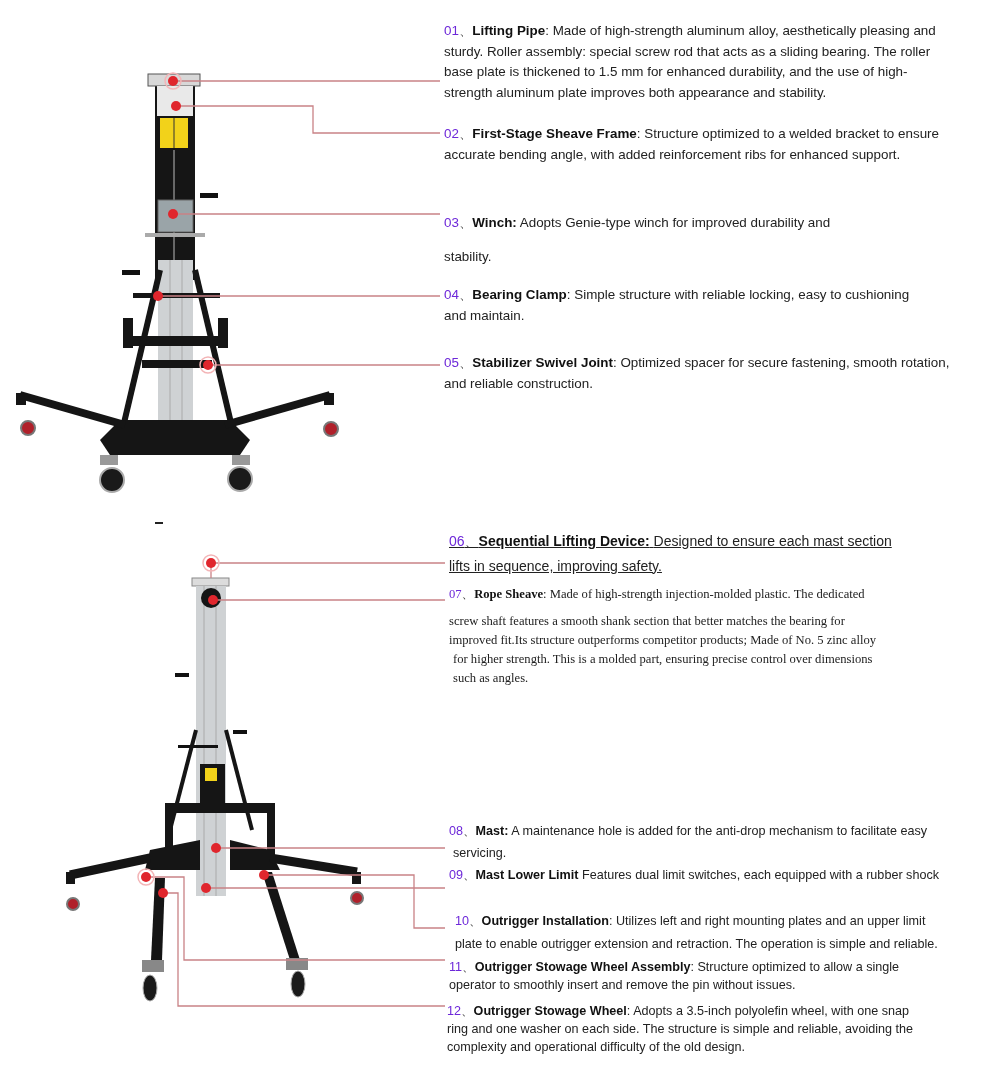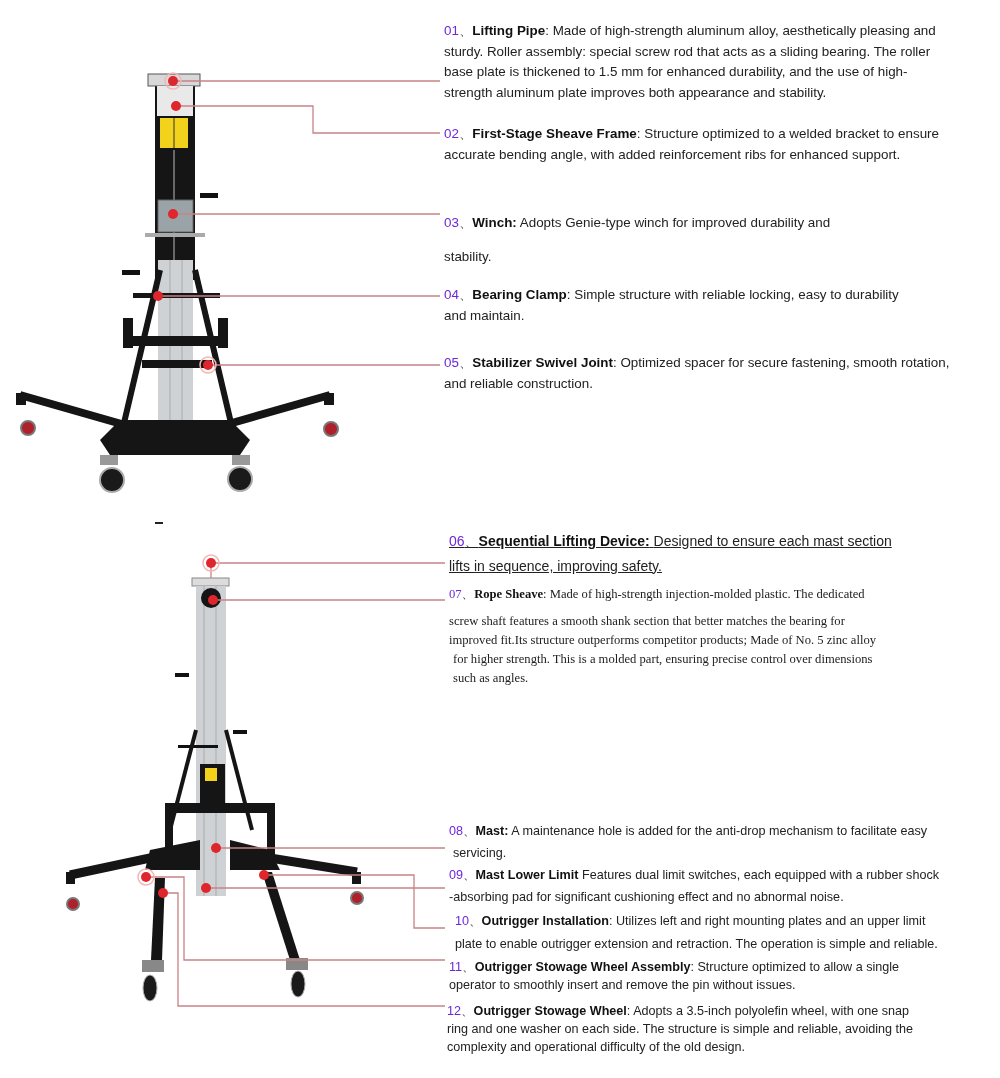--- a/index.html
+++ b/index.html
@@ -153,21 +153,21 @@
     <p><span class="num">02</span><span class="sep">、</span><span class="title">First-Stage Sheave Frame</span><span>: </span><span>Structure optimized to a welded bracket to ensure</span></p>
     <p>accurate bending angle, with added reinforcement ribs for enhanced support.</p>
   </div>
 
   <div class="feat" style="left:444px; top:213px; width:552px;">
     <p><span class="num">03</span><span class="sep">、</span><span class="title">Winch:</span> <span>Adopts Genie-type winch for improved durability and</span></p>
     <p style="margin-top:13px">stability.</p>
   </div>
 
   <div class="feat" style="left:444px; top:285px; width:552px;">
-    <p><span class="num">04</span><span class="sep">、</span><span class="title">Bearing Clamp</span><span>: </span><span>Simple structure with reliable locking, easy to durability</span></p>
+    <p><span class="num">04</span><span class="sep">、</span><span class="title">Bearing Clamp</span><span>: </span><span>Simple structure with reliable locking, easy to cushioning</span></p>
     <p>and maintain.</p>
   </div>
 
   <div class="feat" style="left:444px; top:353px; width:556px;">
     <p><span class="num">05</span><span class="sep">、</span><span class="title">Stabilizer Swivel Joint</span><span>: </span><span>Optimized spacer for secure fastening, smooth rotation,</span></p>
     <p>and reliable construction.</p>
   </div>
 
   <div class="feat" style="left:449px; top:531px; width:520px; font-size:14px;text-decoration:underline;">
     <p><span class="num">06</span><span class="sep">、</span><span class="title">Sequential Lifting Device:</span> <span>Designed to ensure each mast section</span></p>
@@ -182,21 +182,20 @@
     <p style="padding-left:4px">such as angles.</p>
   </div>
 
   <div class="feat" style="left:449px; top:820px; width:520px; font-size:12.6px; line-height:22px;">
     <p><span class="num">08</span><span class="sep">、</span><span class="title">Mast:</span> <span>A maintenance hole is added for the anti-drop mechanism to facilitate easy</span></p>
     <p style="padding-left:4px">servicing.</p>
   </div>
 
   <div class="feat" style="left:449px; top:864px; width:520px; font-size:12.6px; line-height:22px;">
     <p><span class="num">09</span><span class="sep">、</span><span class="title">Mast Lower Limit</span> <span>Features dual limit switches, each equipped with a rubber shock</span></p>
-    <p>-absorbing pad for significant cushioning effect and no abnormal noise.</p>
   </div>
 
   <div class="feat" style="left:449px; top:910px; width:520px; font-size:12.6px; line-height:23px;margin-left:6px;">
     <p><span class="num">10</span><span class="sep">、</span><span class="title">Outrigger Installation</span><span>: </span><span>Utilizes left and right mounting plates and an upper limit</span></p>
     <p>plate to enable outrigger extension and retraction. The operation is simple and reliable.</p>
   </div>
 
   <div class="feat" style="left:449px; top:958px; width:520px; font-size:12.6px; line-height:18px;">
     <p><span class="num">11</span><span class="sep">、</span><span class="title">Outrigger Stowage Wheel Assembly</span><span>: </span><span>Structure optimized to allow a single</span></p>
     <p>operator to smoothly insert and remove the pin without issues.</p>

